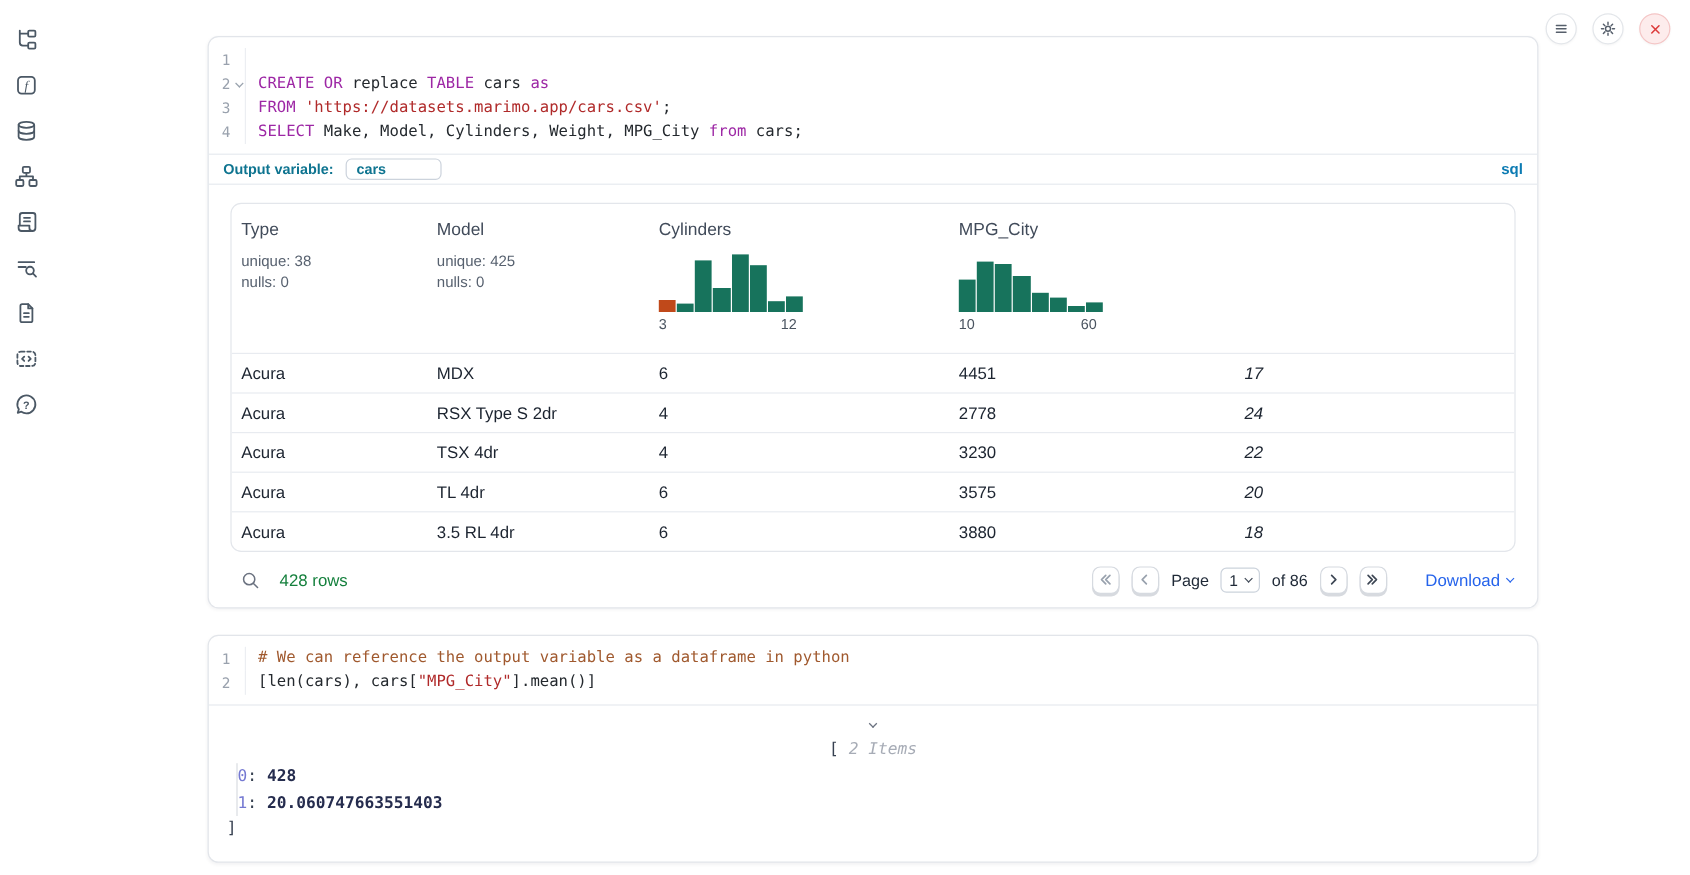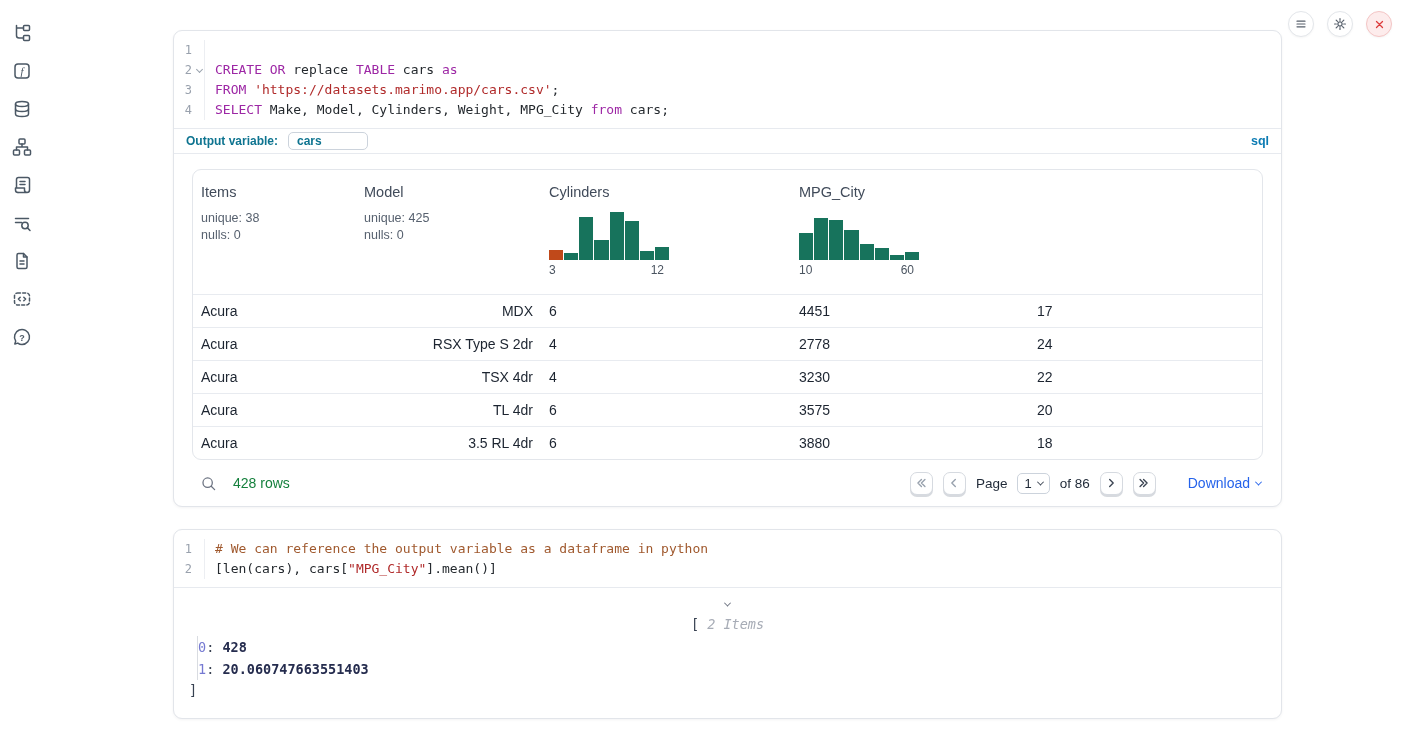--- a/index.html
+++ b/index.html
@@ -59,22 +59,22 @@
   .th-name { font-size:14.5px; color:#414b5a; }
   .th-stats { margin-top:10px; font-size:12.5px; color:#57616f; line-height:17px; }
   .hist { margin-top:12px; width:120px; }
   .hist-bars { display:flex; align-items:flex-end; gap:1px; height:48px; }
   .hist-bar { flex:1; }
   .hist-labels { display:flex; justify-content:space-between; font-size:12px; color:#4a5460;
     margin-top:3px; padding-right:5px; }
   .t-row { display:flex; height:33px; align-items:center; font-size:14px; color:#1c2430;
     border-top:1px solid #e8ebf0; }
   .t-cell { padding:0 8px; white-space:nowrap; overflow:hidden; }
-  .t-cell.c0 { width:163px; } .t-cell.c1 { width:185px;text-align:right; } .t-cell.c2 { width:250px; }
-  .t-cell.c3 { width:238px; } .t-cell.c4 { flex:1; }
+  .t-cell.c0 { width:163px; } .t-cell.c1 { width:185px; } .t-cell.c2 { width:250px; }
+  .t-cell.c3 { width:238px; } .t-cell.c4 { flex:1;font-style:italic; }
 
   
   .t-footer { display:flex; align-items:center; height:46px; padding:0 2px; }
   .search-btn { margin-left:6px; background:none; border:none; cursor:pointer; display:flex; }
   .search-btn svg { stroke:#6b7280; fill:none; stroke-width:1.5; stroke-linecap:round; }
   .rows-count { margin-left:16px; font-size:14px; color:#15803d; }
   .pager { margin-left:auto; display:flex; align-items:center; gap:10px; }
   .pg-btn { width:23px; height:23px; border:1px solid #d6dae0; border-radius:7px; background:#fff;
     display:flex; align-items:center; justify-content:center; cursor:pointer;
     box-shadow:0 2px 0 rgba(176,182,192,.5); }
@@ -213,21 +213,21 @@
     <div class="meta-row">
       <span class="meta-label">Output variable:</span>
       <input class="meta-input" value="cars" style="">
       <span class="lang-badge">sql</span>
     </div>
 
     <div class="cell-output">
       <div class="data-table">
         <div class="t-header">
           <div class="th w0">
-            <div class="th-name">Items</div>
+            <div class="th-name">Type</div>
             <div class="th-stats">
               <div>unique: 38</div>
               <div>nulls: 0</div>
             </div>
           </div>
           <div class="th w1">
             <div class="th-name">Model</div>
             <div class="th-stats">
               <div>unique: 425</div>
               <div>nulls: 0</div>

